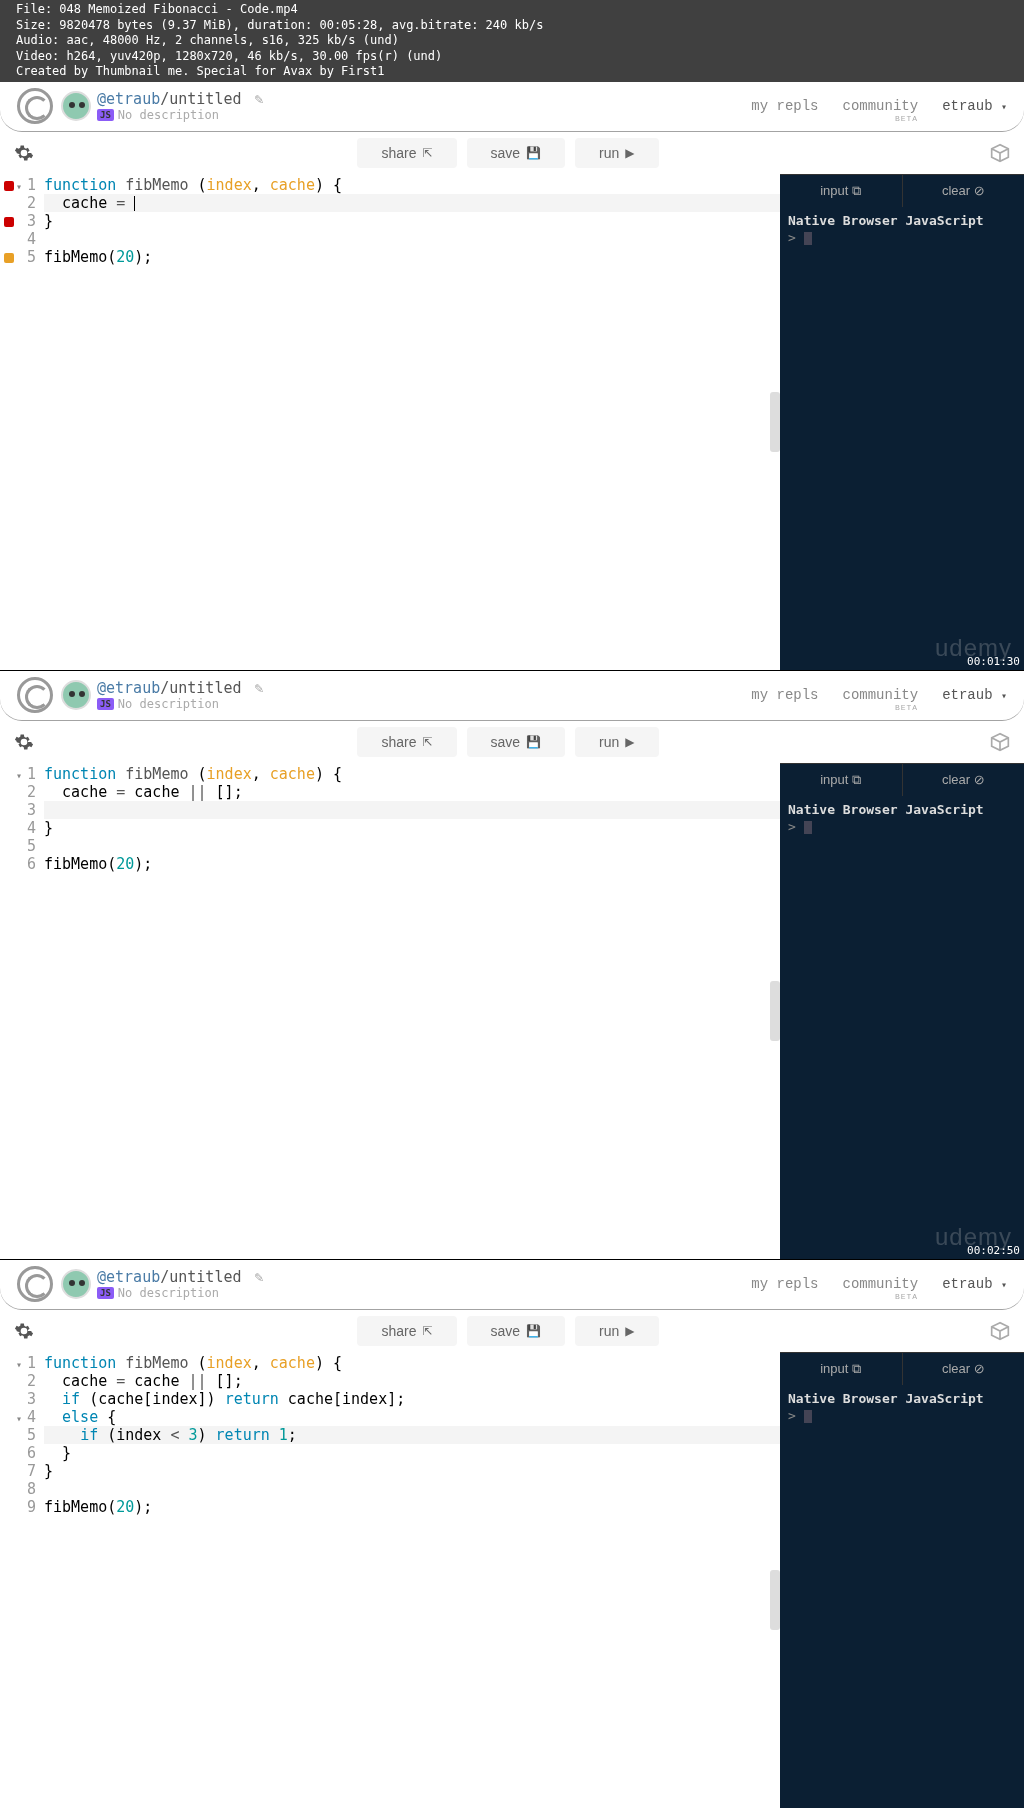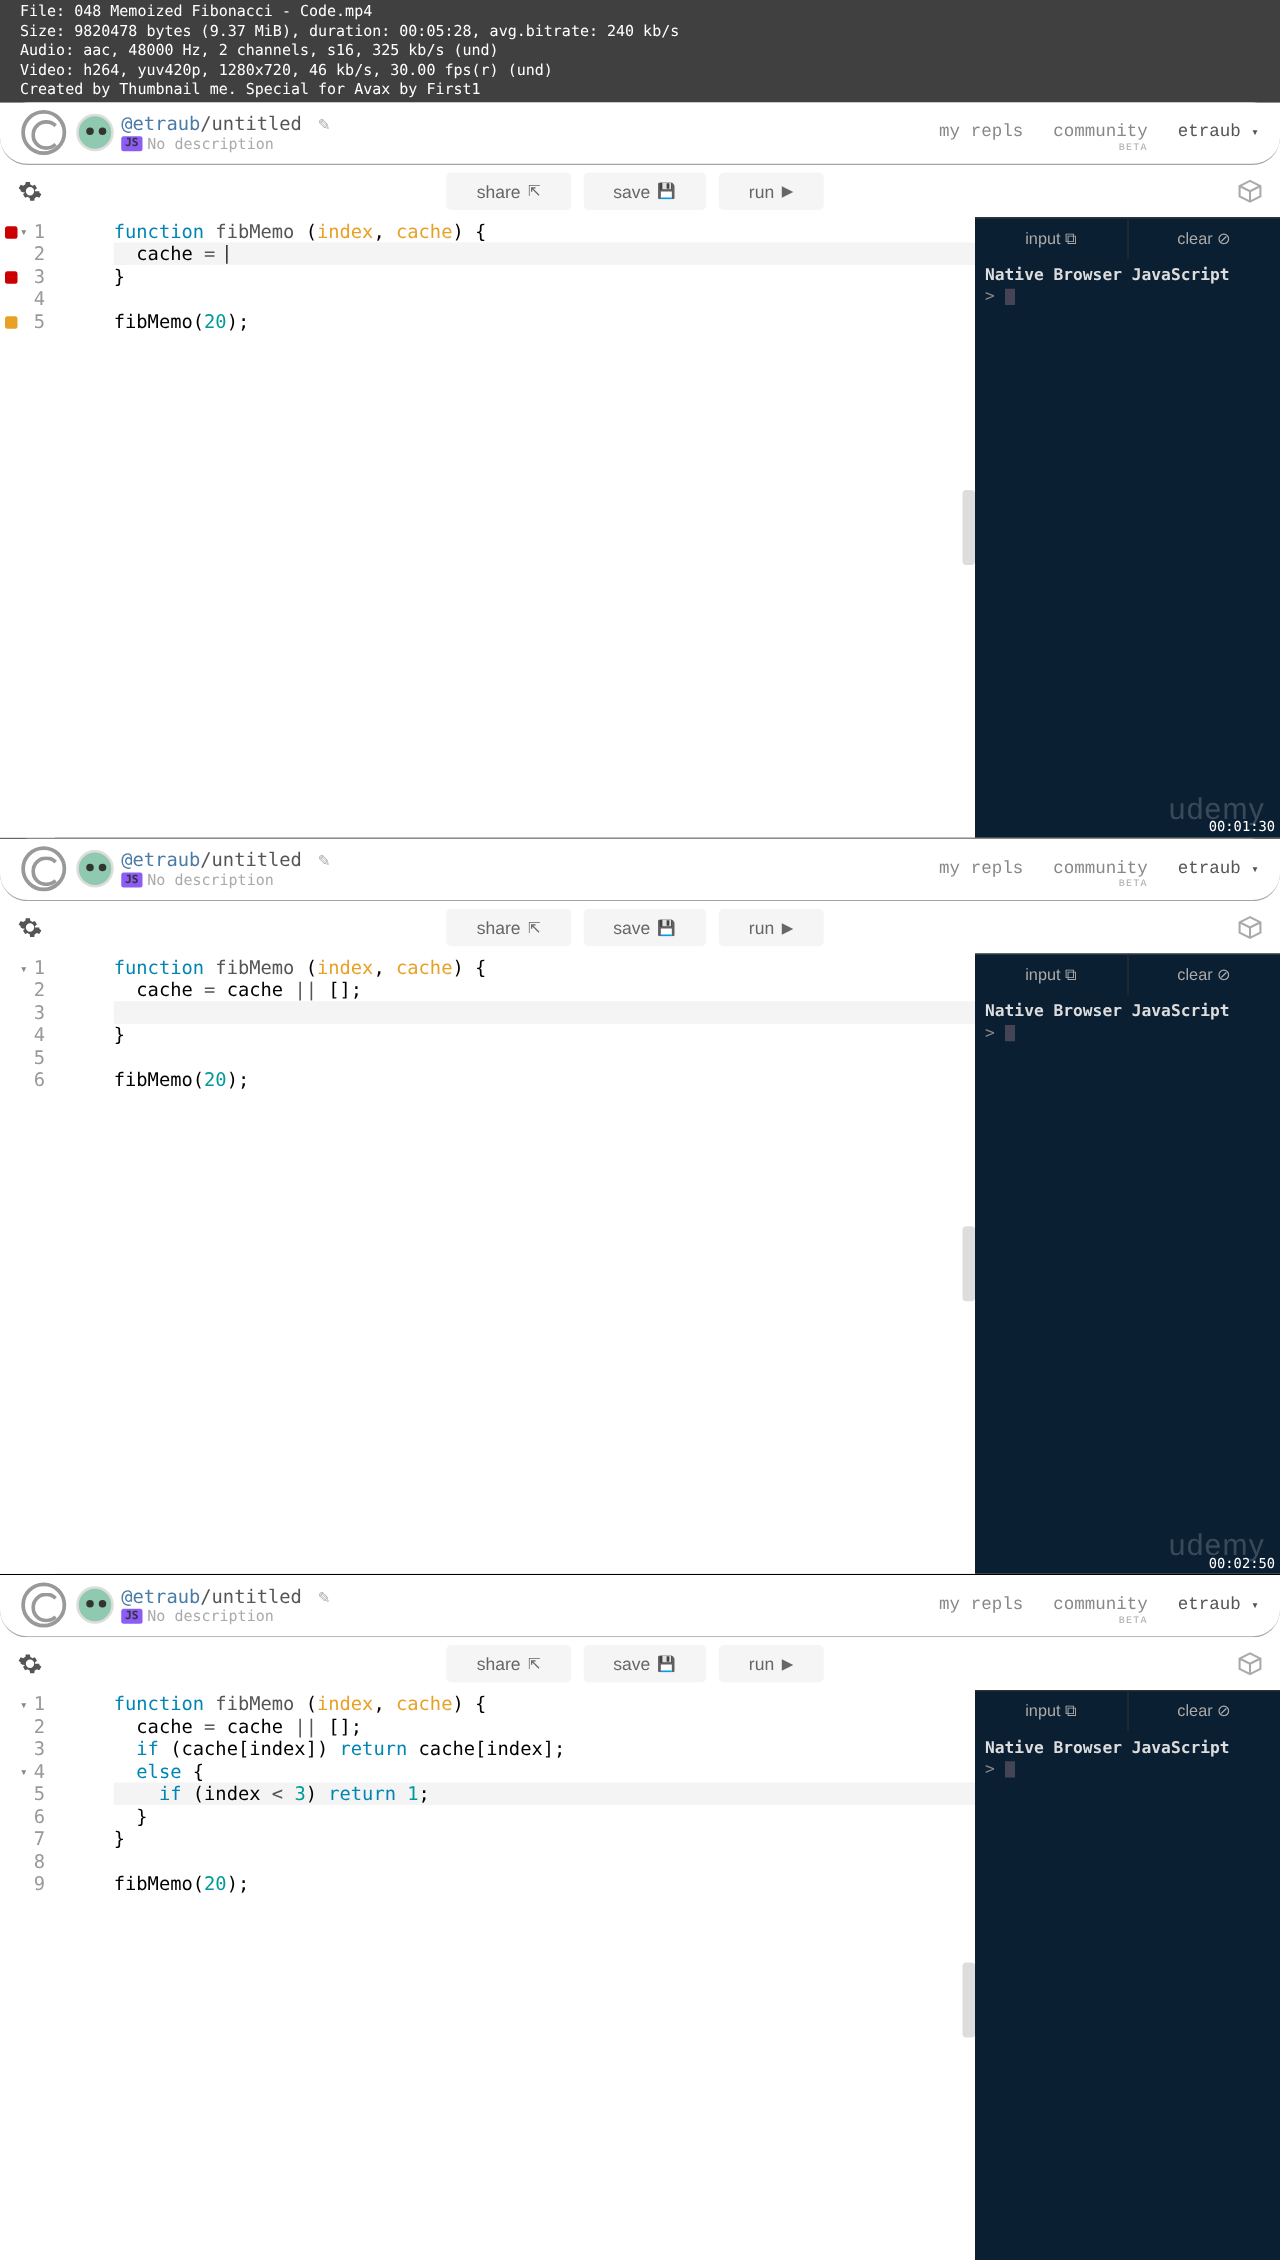--- a/index.html
+++ b/index.html
@@ -31,21 +31,21 @@
 .tb-icon { font-size: 12px; }
 .cube { width: 20px; height: 20px; color: #aaa; margin-left: 8px; }
 .main-area { display: flex; height: 496px; position: relative; }
 .editor { flex: 1; background: #fff; display: flex; font-family: Menlo, monospace; font-size: 15px; position: relative; }
 .gutter { width: 44px; background: #fff; text-align: right; padding-top: 2px; color: #999; }
 .gutter-line { height: 18px; line-height: 18px; padding-right: 8px; position: relative; }
 .err-dot { position: absolute; left: 4px; top: 5px; width: 10px; height: 10px; background: #c00; border-radius: 2px; }
 .warn-dot { position: absolute; left: 4px; top: 5px; width: 10px; height: 10px; background: #e8a026; border-radius: 2px; }
 .fold { position: absolute; right: 22px; top: 2px; font-size: 10px; color: #888; }
 .code { flex: 1; padding-top: 2px; }
-.code-line { height: 18px; line-height: 18px; white-space: pre; margin-left: 47px; }
+.code-line { height: 18px; line-height: 18px; white-space: pre; }
 .hl { background: #f4f4f4; }
 .kw { color: #0086b3; }
 .fn { color: #555; }
 .param { color: #e8a026; }
 .num { color: #009999; }
 .op { color: #555; }
 .cursor { display: inline-block; width: 1px; height: 15px; background: #000; vertical-align: middle; }
 .scroll-hint { position: absolute; right: 0; top: 50%; width: 10px; height: 60px; background: #ddd; border-radius: 3px; transform: translateY(-50%); }
 .console { width: 244px; background: #0b1f33; color: #fff; font-family: monospace; position: relative; }
 .console-tabs { display: flex; background: #1a1a2e; }

